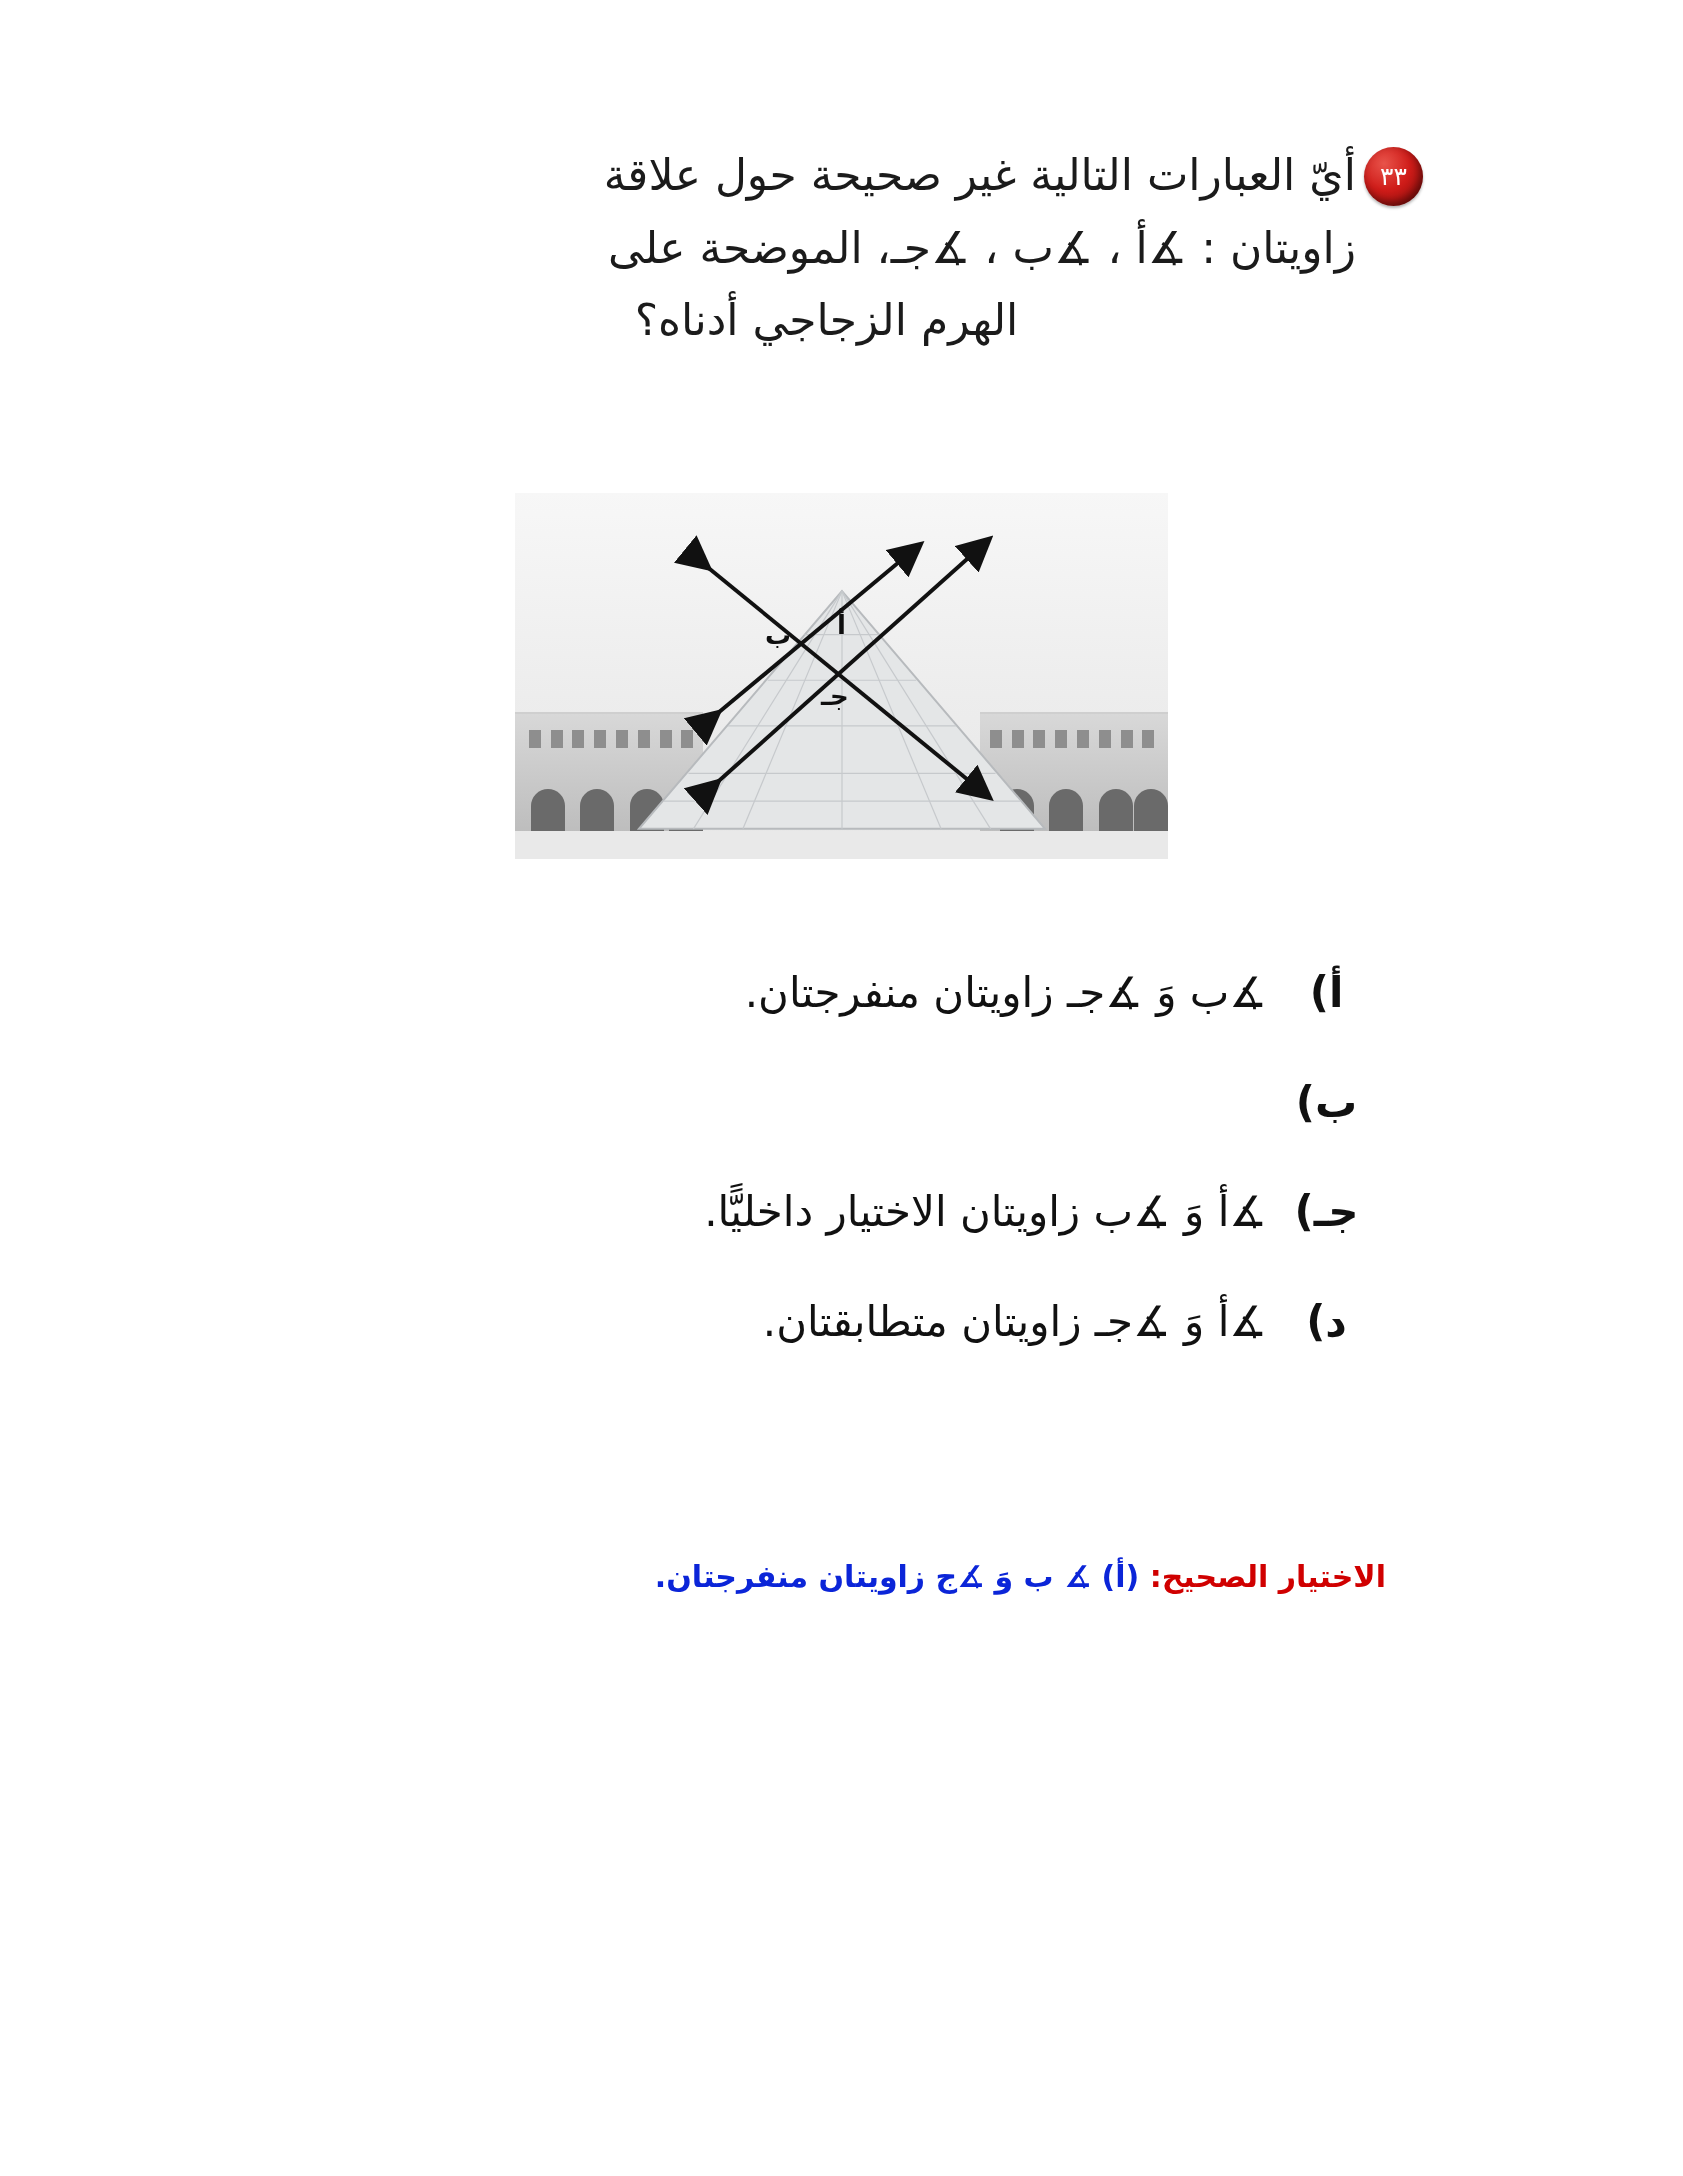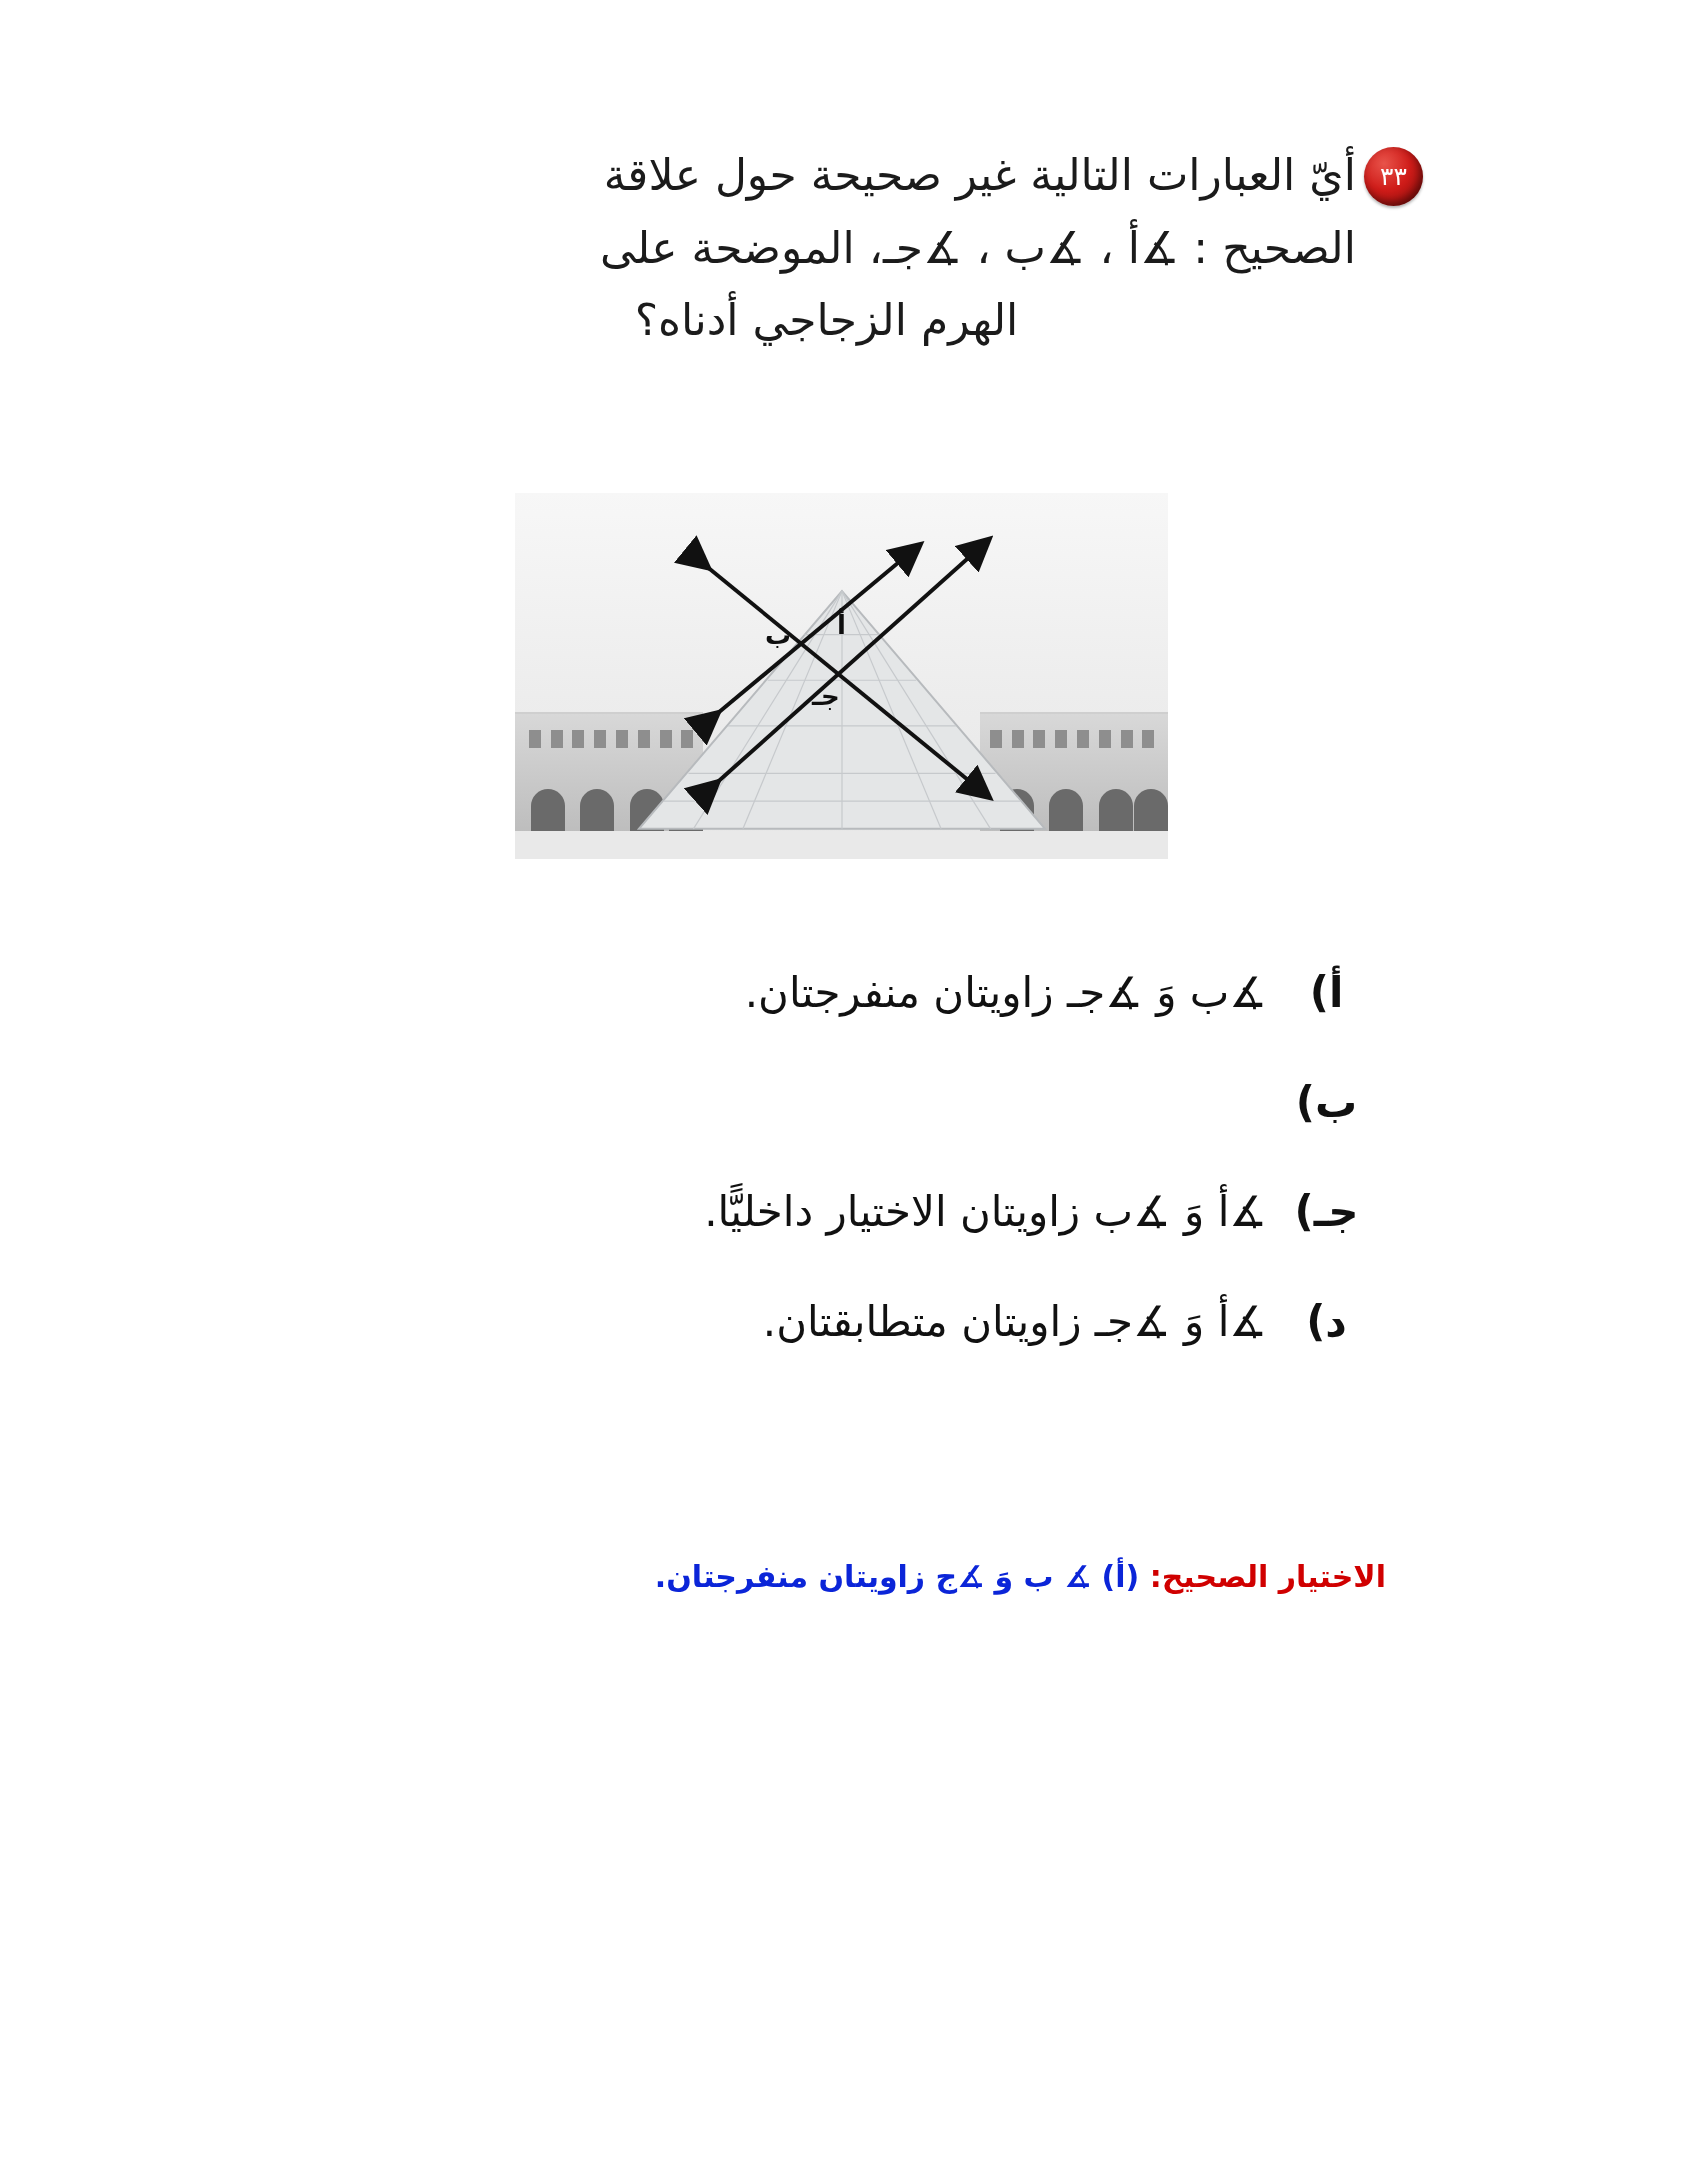--- a/index.html
+++ b/index.html
@@ -164,21 +164,21 @@
 </style>
 </head>
 <body>
 
 <div class="page">
 
   <div class="question-block">
     <div class="q-badge">٣٣</div>
     <div class="q-text">
       <span class="q-line">أيّ العبارات التالية غير صحيحة حول علاقة</span>
-      <span class="q-line">الصحيح : ∡أ ، ∡ب ، ∡جـ، الموضحة على</span>
+      <span class="q-line">زاويتان : ∡أ ، ∡ب ، ∡جـ، الموضحة على</span>
       <span class="q-line center">الهرم الزجاجي أدناه؟</span>
     </div>
   </div>
 
   <div class="figure">
     <div class="sky"></div>
 
     <div class="buildL">
       <div class="win" style="left:14px"></div>
       <div class="win" style="left:36px"></div>
@@ -235,21 +235,21 @@
           <path d="M0,0 L9,4.5 L0,9 z" fill="#111"></path>
         </marker>
       </defs>
       <line x1="196" y1="300" x2="470" y2="55" stroke="#111" stroke-width="4" marker-start="url(#ah)" marker-end="url(#ah)"></line>
       <line x1="186" y1="68" x2="470" y2="300" stroke="#111" stroke-width="4" marker-start="url(#ah)" marker-end="url(#ah)"></line>
       <line x1="196" y1="230" x2="400" y2="60" stroke="#111" stroke-width="4" marker-start="url(#ah)" marker-end="url(#ah)"></line>
     </svg>
 
     <div class="fig-label" style="top:117px; left:322px;">أ</div>
     <div class="fig-label" style="top:127px; left:250px;">ب</div>
-    <div class="fig-label" style="top:188px; left:297px;">جـ</div>
+    <div class="fig-label" style="top:188px; left:306px;">جـ</div>
   </div>
 
   <div class="choices">
 
     <div class="choice">
       <div class="ch-key">أ)</div>
       <div class="ch-text">∡ب وَ ∡جـ زاويتان منفرجتان.</div>
     </div>
 
     <div class="choice">

